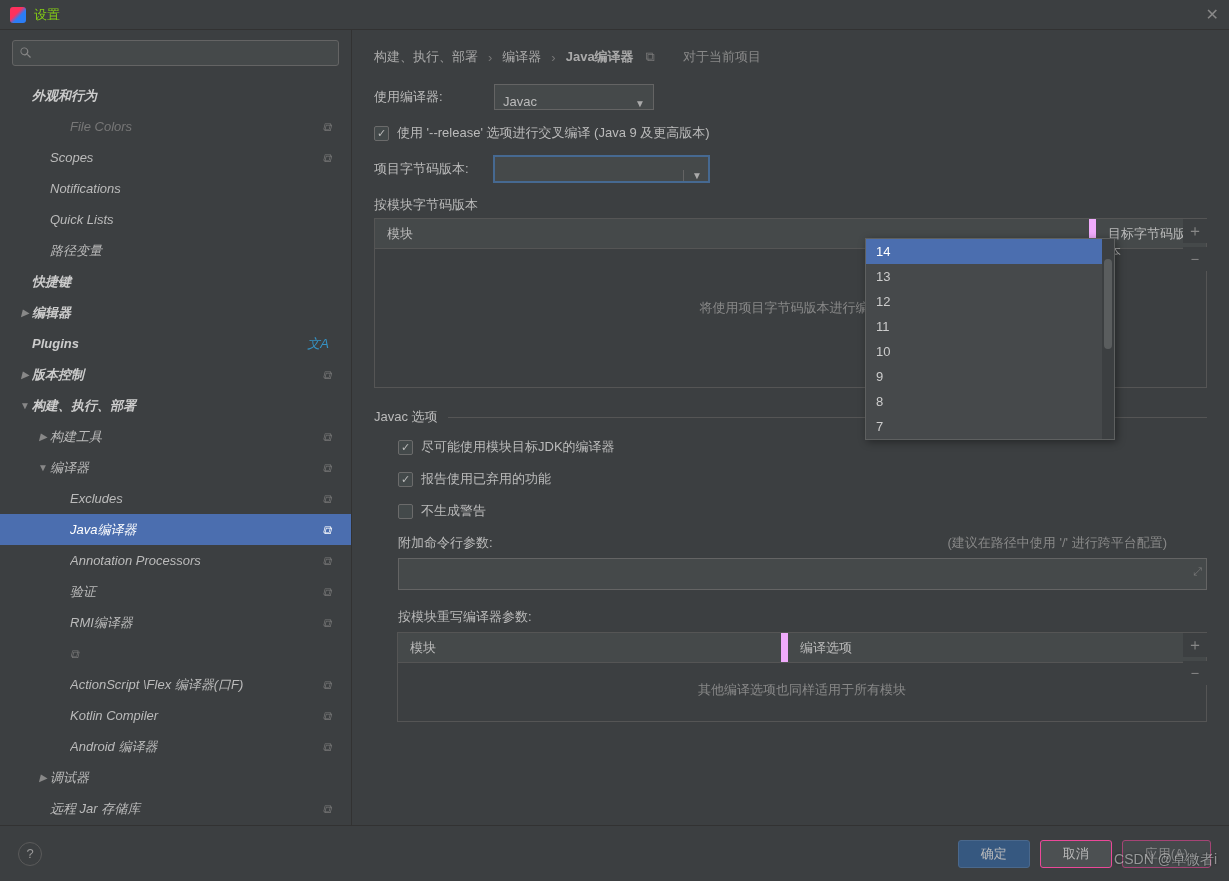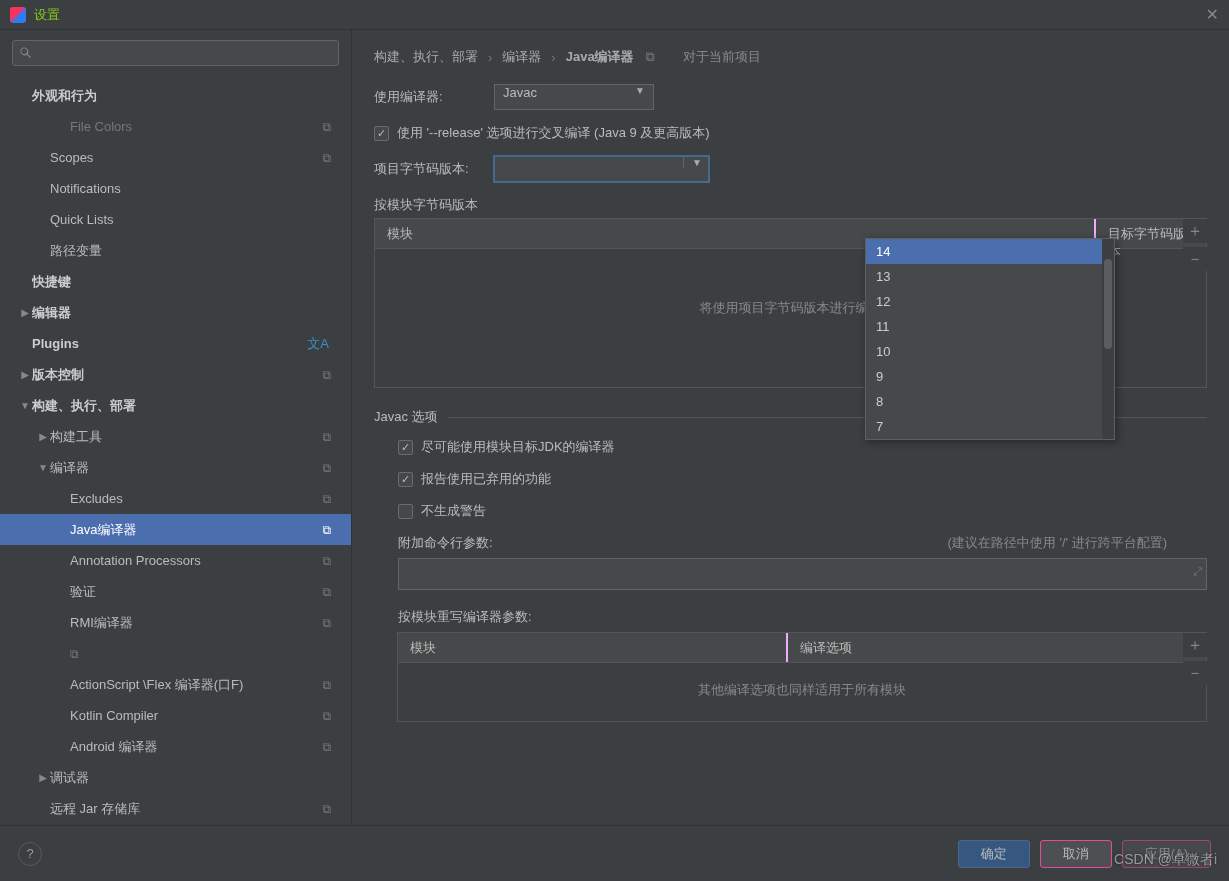--- a/index.html
+++ b/index.html
@@ -2,21 +2,21 @@
 <html><head>
 <meta charset="utf-8">
 <style>
 *{box-sizing:border-box;margin:0;padding:0;font-family:"Microsoft YaHei",Arial,sans-serif;font-size:13px;color:#bbb;}
 body{background:#3c3f41;width:1229px;height:881px;overflow:hidden;position:relative;}
 .titlebar{height:30px;background:#3c3f41;display:flex;align-items:center;padding:0 10px;border-bottom:1px solid #323232;}
 .titlebar .logo{width:16px;height:16px;margin-right:8px;background:linear-gradient(135deg,#fe315d 0%,#fe315d 40%,#2b7df6 60%,#2b7df6 100%);border-radius:3px;}
 .titlebar .title{color:#84cc16;}
 .titlebar .close{margin-left:auto;color:#888;font-size:16px;}
 .shell{display:flex;height:795px;}
-.sidebar{width:352px;background:#3c3f41;border-right:1px solid #323232;display:flex;flex-direction:column;}
+.sidebar{width:352px;background:#3c3f41;border-right:1px solid #323232;display:flex;flex-direction:column;font-style:italic;}
 .search{margin:10px 12px;height:26px;background:#45494a;border:1px solid #646464;border-radius:3px;display:flex;align-items:center;padding:0 6px;}
 .search svg{width:14px;height:14px;fill:#888;}
 .tree{flex:1;overflow:hidden;padding-top:4px;}
 .row{display:flex;align-items:center;height:31px;padding-right:20px;cursor:default;}
 .row.selected{background:#4b6eaf;color:#fff;}
 .row.selected span{color:#fff;}
 .row .arrow{width:14px;display:inline-block;text-align:center;color:#888;font-size:10px;}
 .row .lbl{flex:1;white-space:nowrap;overflow:hidden;}
 .row .sicon{color:#777;font-size:12px;}
 .row .lang{color:#3592c4;margin-right:2px;}
@@ -25,29 +25,29 @@
 .indent2{padding-left:56px;}
 .bold{font-weight:600;color:#ccc;}
 .main{flex:1;background:#3c3f41;padding:18px 22px 0 22px;overflow:hidden;position:relative;}
 .crumb{display:flex;align-items:center;gap:10px;margin-bottom:18px;}
 .crumb .c{color:#aaa;}
 .crumb .sep{color:#777;}
 .crumb .scope{color:#888;margin-left:18px;}
 .crumb .sicon2{color:#777;margin-left:2px;}
 .formrow{display:flex;align-items:center;margin-bottom:14px;}
 .formrow .flabel{width:120px;}
-.select{background:#45494a;border:1px solid #646464;height:26px;display:flex;align-items:flex-start;padding:0 8px;position:relative;min-width:150px;}
+.select{background:#45494a;border:1px solid #646464;height:26px;display:flex;align-items:flex-end;padding:0 8px;position:relative;min-width:150px;}
 .select .sarrow{margin-left:auto;color:#aaa;font-size:10px;}
 .select.focus{border:1px solid #466991;box-shadow:0 0 0 1px #466991;}
 .cbrow{display:flex;align-items:center;margin-bottom:14px;gap:8px;}
 .cb{width:15px;height:15px;border:1px solid #6b6b6b;background:#43494a;border-radius:2px;display:flex;align-items:center;justify-content:center;}
 .cb.checked::after{content:"✓";color:#bbb;font-size:11px;line-height:1;}
 .tablebox{border:1px solid #555;background:#3c3f41;position:relative;}
 .thead{display:flex;background:#45494a;border-bottom:1px solid #555;height:30px;}
-.th{padding:6px 12px;border-right:2px solid #f0abfc;}
+.th{padding:6px 12px;border-right:7px solid #f0abfc;}
 .th:last-child{border-right:none;}
 .th1{flex:1;}
 .th2{width:110px;}
 .sidebtn{position:absolute;right:-1px;width:24px;height:24px;display:flex;align-items:center;justify-content:center;background:#3c3f41;color:#888;font-size:16px;}
 .placeholder{text-align:center;color:#888;padding:30px 6px;}
 .dropdown{position:absolute;top:208px;left:513px;width:250px;background:#46494b;border:1px solid #5e6060;z-index:50;box-shadow:2px 2px 8px rgba(0,0,0,.4);}
 .ditem{padding:5px 10px;color:#ccc;}
 .ditem.sel{background:#4b6eaf;color:#fff;}
 .dd-scroll{position:absolute;right:0;top:0;width:12px;height:100%;background:#3c3f41;}
 .dd-scroll::after{content:"";position:absolute;left:2px;top:20px;width:8px;height:90px;background:#5a5d5e;border-radius:4px;}

